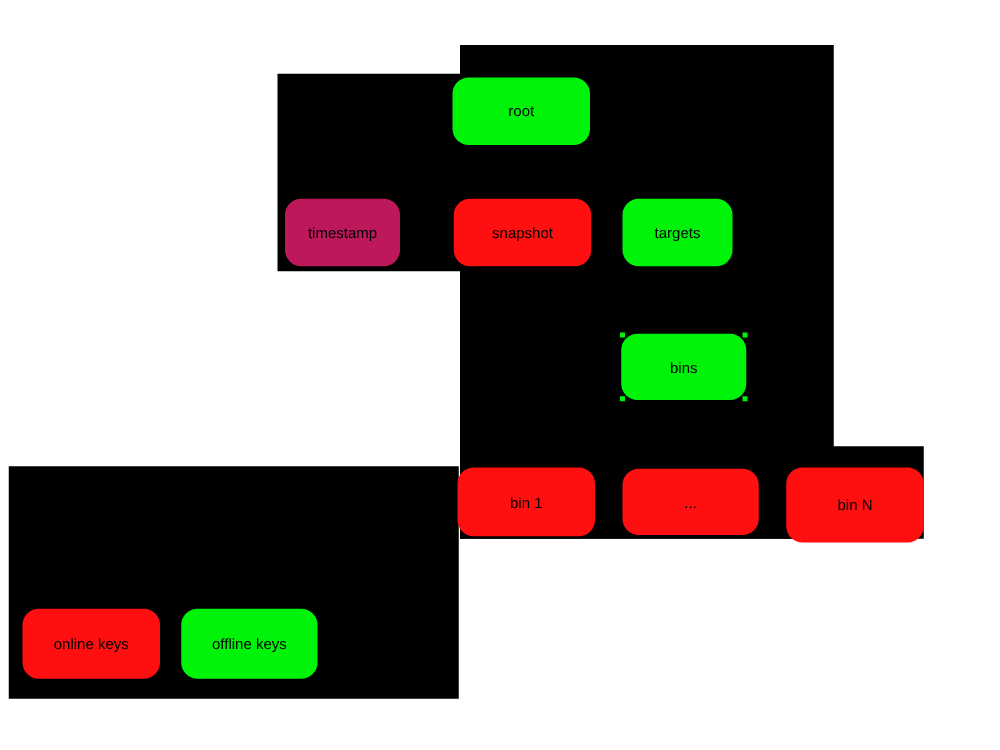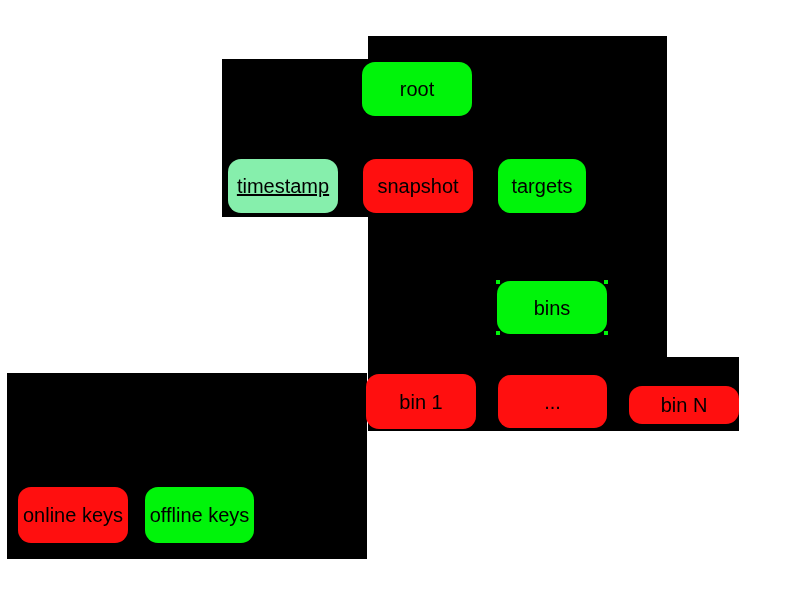--- a/index.html
+++ b/index.html
@@ -16,21 +16,21 @@
   }
   .panel {
     position: absolute;
   }
   .node {
     position: absolute;
     border-radius: 13px;
     display: flex;
     align-items: center;
     justify-content: center;
-    font-size: 20px;
+    font-size: 12px;
     color: #000000;
     line-height: 1;
     white-space: nowrap;
   }
   .handle {
     position: absolute;
     width: 4px;
     height: 4px;
   }
   .handle.tl { left: -1px;  top: -1px; }
@@ -45,49 +45,49 @@
 
   <div class="panel" style="left: 368px; top: 36px; width: 299px; height: 395px; background: rgb(0, 0, 0);"></div>
   <div class="panel" style="left: 368px; top: 357px; width: 371px; height: 74px; background: rgb(0, 0, 0);"></div>
   <div class="panel" style="left: 222px; top: 59px; width: 146px; height: 158px; background: rgb(0, 0, 0);"></div>
   <div class="panel" style="left: 7px; top: 373px; width: 360px; height: 186px; background: rgb(0, 0, 0);"></div>
 
   <div class="node" style="left: 362px; top: 62px; width: 110px; height: 54px; background: rgb(0, 244, 10);">
     <span>root</span>
   </div>
 
-  <div class="node" style="left: 228px; top: 159px; width: 110px; height: 54px; background: #86efac; text-decoration: underline;">
+  <div class="node" style="left: 228px; top: 159px; width: 92px; height: 54px; background: #be185d;">
     <span>timestamp</span>
   </div>
 
   <div class="node" style="left: 363px; top: 159px; width: 110px; height: 54px; background: rgb(255, 15, 15); text-align: center;">
     <span>snapshot</span>
   </div>
 
   <div class="node" style="left: 498px; top: 159px; width: 88px; height: 54px; background: rgb(0, 244, 10);">
     <span>targets</span>
   </div>
 
-  <div class="node" style="left: 497px; top: 281px; width: 110px; height: 53px; background: rgb(0, 244, 10);">
+  <div class="node" style="left: 497px; top: 267px; width: 100px; height: 53px; background: rgb(0, 244, 10);">
     <span>bins</span>
     <div class="handle tl" style="background: rgb(0, 244, 10);"></div>
     <div class="handle tr" style="background: rgb(0, 244, 10);"></div>
     <div class="handle bl" style="background: rgb(0, 244, 10);"></div>
     <div class="handle br" style="background: rgb(0, 244, 10);"></div>
   </div>
 
   <div class="node" style="left: 366px; top: 374px; width: 110px; height: 55px; background: rgb(255, 15, 15);">
     <span>bin 1</span>
   </div>
 
   <div class="node" style="left: 498px; top: 375px; width: 109px; height: 53px; background: rgb(255, 15, 15);">
     <span>...</span>
   </div>
 
-  <div class="node" style="left: 629px; top: 374px; width: 110px; height: 38px; background: rgb(255, 15, 15); margin-top: 12px;">
+  <div class="node" style="left: 629px; top: 374px; width: 110px; height: 60px; background: rgb(255, 15, 15);">
     <span>bin N</span>
   </div>
 
   <div class="node" style="left: 145px; top: 487px; width: 109px; height: 56px; background: rgb(0, 244, 10);">
     <span>offline keys</span>
   </div>
 
   <div class="node" style="left: 18px; top: 487px; width: 110px; height: 56px; background: rgb(255, 15, 15);">
     <span>online keys</span>
   </div>

